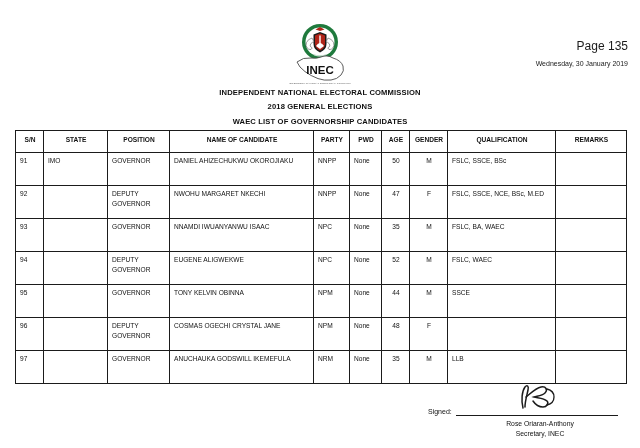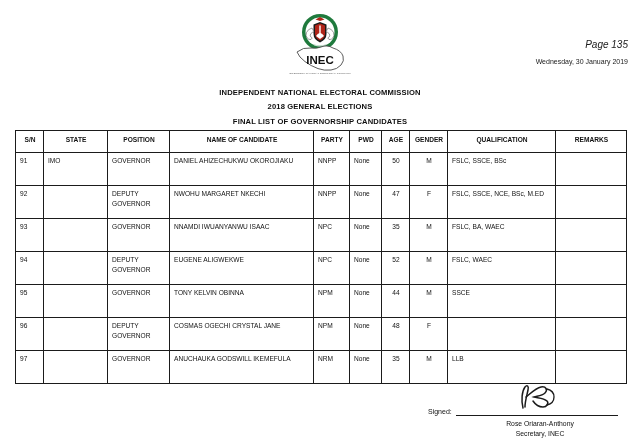--- a/index.html
+++ b/index.html
@@ -18,34 +18,33 @@
 
   
   .page-meta {
     position: absolute;
     top: 38px;
     right: 12px;
     text-align: right;
     line-height: 1.35;
   }
   .page-meta .page-no {
-    font-size: 10px;
+    font-size: 12px;
     color: #1a1a1a;
-    font-style: italic;
   }
   .page-meta .page-date {
     font-size: 7px;
     color: #1a1a1a;
     margin-top: 5px;
   }
 
   
   .logo-wrap {
     position: absolute;
-    top: 12px;
+    top: 22px;
     left: 0;
     right: 0;
     display: flex;
     justify-content: center;
   }
   .logo {
     width: 62px;
     height: 70px;
     position: relative;
   }
@@ -181,21 +180,21 @@
       <text x="31" y="52" font-family="Liberation Sans, sans-serif" font-size="11.5" font-weight="bold" text-anchor="middle" fill="#101010">INEC</text>
 
       <text x="31" y="62" font-family="Liberation Sans, sans-serif" font-size="2.5" text-anchor="middle" fill="#5a5a5a" letter-spacing="0.15">INDEPENDENT NATIONAL ELECTORAL COMMISSION</text>
     </svg>
   </div>
 </div>
 
 <div class="titles">
   <div>INDEPENDENT NATIONAL ELECTORAL COMMISSION</div>
   <div>2018 GENERAL ELECTIONS</div>
-  <div>FINAL LIST OF GOVERNORSHIP CANDIDATES</div>
+  <div>WAEC LIST OF GOVERNORSHIP CANDIDATES</div>
 </div>
 
 <div class="table-wrap">
   <table class="doc">
     <thead>
       <tr>
         <th class="c-sn">S/N</th>
         <th class="c-state">STATE</th>
         <th class="c-pos">POSITION</th>
         <th class="c-name">NAME OF CANDIDATE</th>

